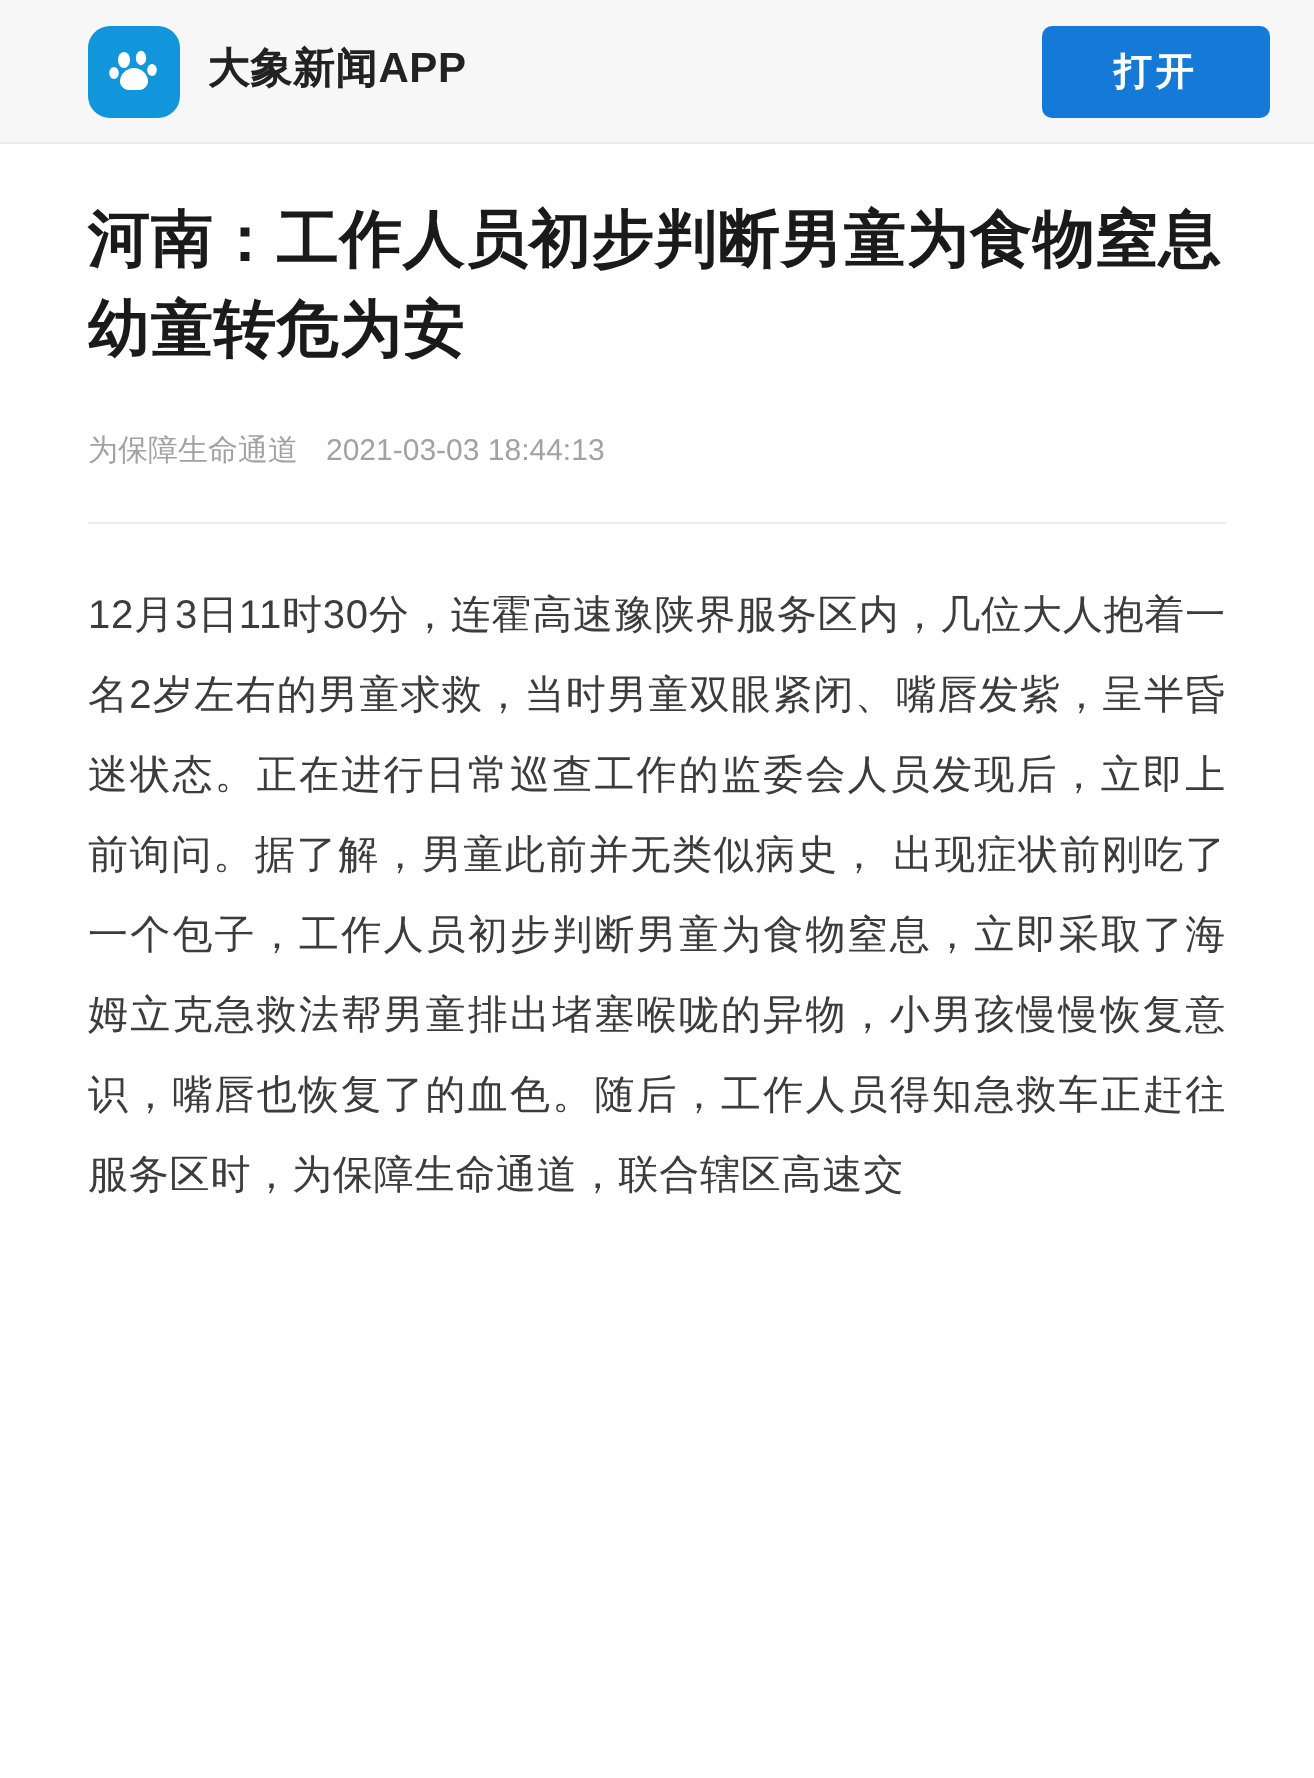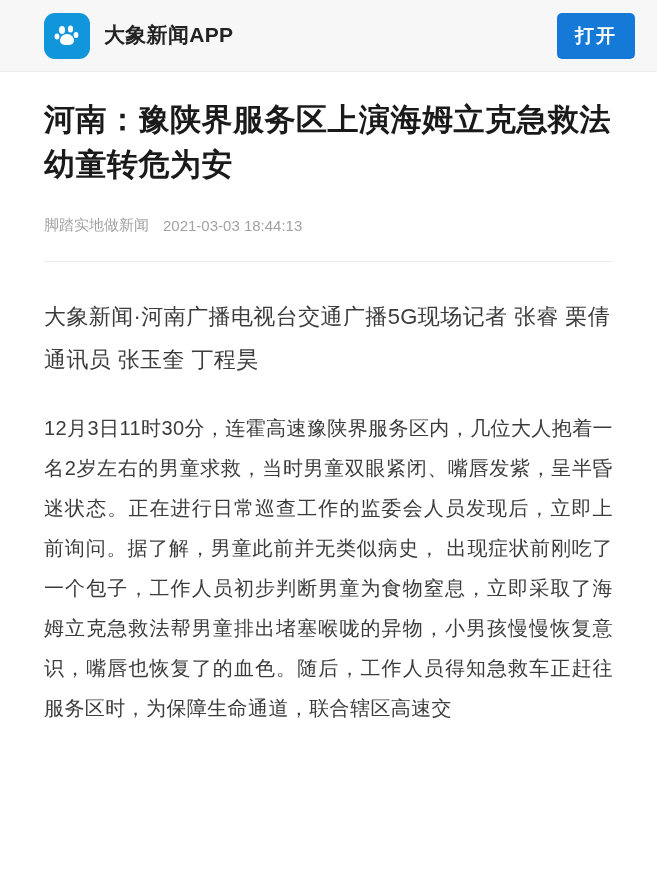--- a/index.html
+++ b/index.html
@@ -65,21 +65,21 @@
     margin-top: 2px;
   }
   .open-btn {
     flex: 0 0 auto;
     background: #1479d7;
     color: #ffffff;
     font-size: 19px;
     font-weight: bold;
     border: none;
     border-radius: 5px;
-    padding: 10px 18px;
+    padding: 10px 36px;
     cursor: pointer;
     letter-spacing: 2px;
     font-family: "Liberation Sans", sans-serif;
   }
 
   
   .article {
     padding: 26px 44px 0 44px;
     box-sizing: border-box;
   }
@@ -134,27 +134,26 @@
         <path d="M14 12c4 0 7 3.4 7 6.6 0 2.6-2.2 4.4-5 4.4h-4c-2.8 0-5-1.8-5-4.4C7 15.4 10 12 14 12z" fill="#ffffff"></path>
       </svg>
     </div>
     <div class="app-meta">
       <div class="app-title">大象新闻APP</div>
     </div>
     <button class="open-btn">打开</button>
   </div>
 
   <div class="article">
-    <h1 class="headline">河南：豫陕界服务区上演海姆立克急救法 幼童转危为安</h1>
+    <h1 class="headline">河南：工作人员初步判断男童为食物窒息 幼童转危为安</h1>
 
     <div class="byline">
-      <span>脚踏实地做新闻</span>
+      <span>为保障生命通道</span>
       <span>2021-03-03 18:44:13</span>
     </div>
 
     <div class="divider"></div>
 
-    <p class="lede">大象新闻·河南广播电视台交通广播5G现场记者 张睿 栗倩 通讯员 张玉奎 丁程昊</p>
 
     <p class="body-text">12月3日11时30分，连霍高速豫陕界服务区内，几位大人抱着一名2岁左右的男童求救，当时男童双眼紧闭、嘴唇发紫，呈半昏迷状态。正在进行日常巡查工作的监委会人员发现后，立即上前询问。据了解，男童此前并无类似病史， 出现症状前刚吃了一个包子，工作人员初步判断男童为食物窒息，立即采取了海姆立克急救法帮男童排出堵塞喉咙的异物，小男孩慢慢恢复意识，嘴唇也恢复了的血色。随后，工作人员得知急救车正赶往服务区时，为保障生命通道，联合辖区高速交</p>
   </div>
 
 </div>
 
 </body></html>

